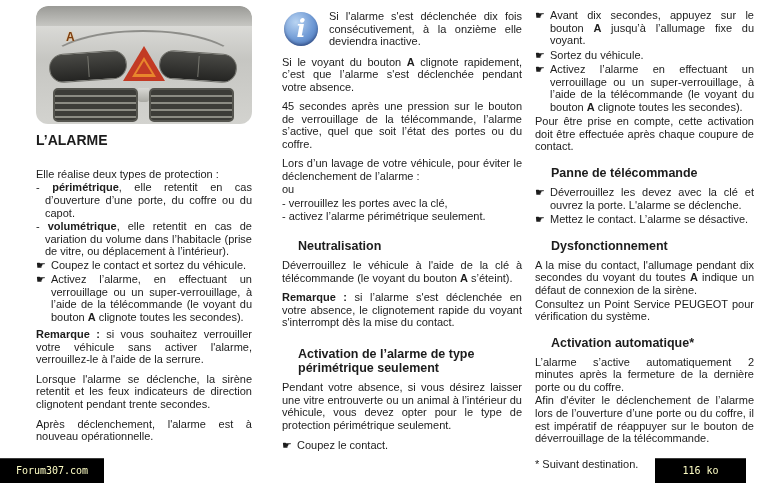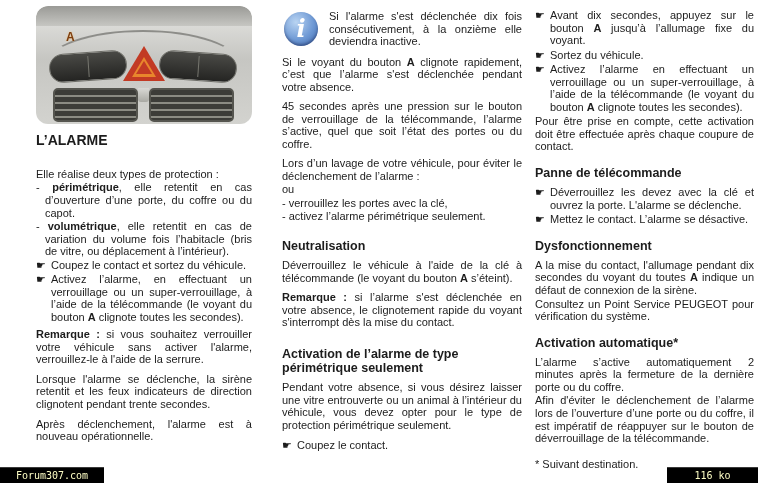--- a/index.html
+++ b/index.html
@@ -16,21 +16,21 @@
   .page { display:flex; padding:4px 6px 0 36px; }
   .col { flex:0 0 auto; }
   .col1 { width:216px; margin-right:30px; }
   .col2 { width:240px; margin-right:13px; padding-top:6px; }
   .col3 { width:219px; padding-top:5px; }
 
   .b { font-weight:700; }
   .p { text-align:justify; margin-bottom:7px; }
   .tight { margin-bottom:1px; }
   .h1 { font-size:14px; font-weight:700; margin:9px 0 19px; }
-  .h2 { font-size:12.5px; font-weight:700; margin:13px 0 6px; }
+  .h2 { font-size:12.5px; font-weight:700; margin:13px 16px 6px; }
   .dash { text-align:justify; padding-left:9px; text-indent:-9px; margin-bottom:1px; }
 
   .hand-item { display:flex; margin-bottom:2px; }
   .hand-glyph { flex:0 0 15px; font-size:11px; line-height:1.1; }
   .hand-text { flex:1; text-align:justify; }
 
   .info-block { display:flex; margin-bottom:8px; }
   .info-icon {
     flex:0 0 34px; height:34px; margin:2px 11px 0 2px;
     border-radius:50%;
@@ -93,27 +93,27 @@
     background:linear-gradient(180deg,#d9d9d5,#a9a9a3); border-radius:0 0 3px 3px;
   }
   .callout-a {
     position:absolute; left:30px; top:25px;
     color:#7d3d0e; font-weight:700; font-size:12px;
     text-shadow:0 0 2px #e9c28a;
   }
 
   
   .footer-box {
-    position:absolute; bottom:0; height:16px; background:#000000;
+    position:absolute; bottom:0; height:25px; background:#000000;
     color:#fdfdc4; font-family:"DejaVu Sans Mono", monospace; font-size:10px;
     display:flex; align-items:center; justify-content:center;
     border-top:1px solid #3a3a3a;
   }
   .footer-left { left:0; width:104px; }
-  .footer-right { right:4px; width:91px; }
+  .footer-right { right:16px; width:91px; }
 </style>
 </head>
 <body>
 
 <div class="page">
 
   <div class="col col1">
     <div class="photo">
       <div class="photo-top-shadow"></div>
       <div class="trim-curve"></div>
@@ -124,21 +124,21 @@
       </div>
       <div class="vent left"></div>
       <div class="vent right"></div>
       <div class="vent-clip"></div>
       <span class="callout-a">A</span>
     </div>
 
     <div class="h1">L’ALARME</div>
     <div class="p tight">Elle réalise deux types de protection :</div>
     <div class="dash"><span>- </span><span class="b">périmétrique</span><span>, elle retentit en cas d’ouverture d’une porte, du coffre ou du capot.</span></div>
-    <div class="dash"><span>- </span><span class="b">volumétrique</span><span>, elle retentit en cas de variation du volume fois l’habitacle (bris de vitre, ou déplacement à l’intérieur).</span></div>
+    <div class="dash"><span>- </span><span class="b">volumétrique</span><span>, elle retentit en cas de variation du volume dans l’habitacle (prise de vitre, ou déplacement à l’intérieur).</span></div>
 
     <div class="hand-item">
       <span class="hand-glyph">☛</span>
       <span class="hand-text"><span>Coupez le contact et sortez du véhicule.</span></span>
     </div>
     <div class="hand-item">
       <span class="hand-glyph">☛</span>
       <span class="hand-text"><span>Activez l’alarme, en effectuant un verrouillage ou un super-verrouillage, à l’aide de la télécommande (le voyant du bouton </span><span class="b">A</span><span> clignote toutes les secondes).</span></span>
     </div>
     <div class="p" style="margin-top:5px"><span class="b">Remarque :</span><span> si vous souhaitez verrouiller votre véhicule sans activer l'alarme, verrouillez-le à l'aide de la serrure.</span></div>

